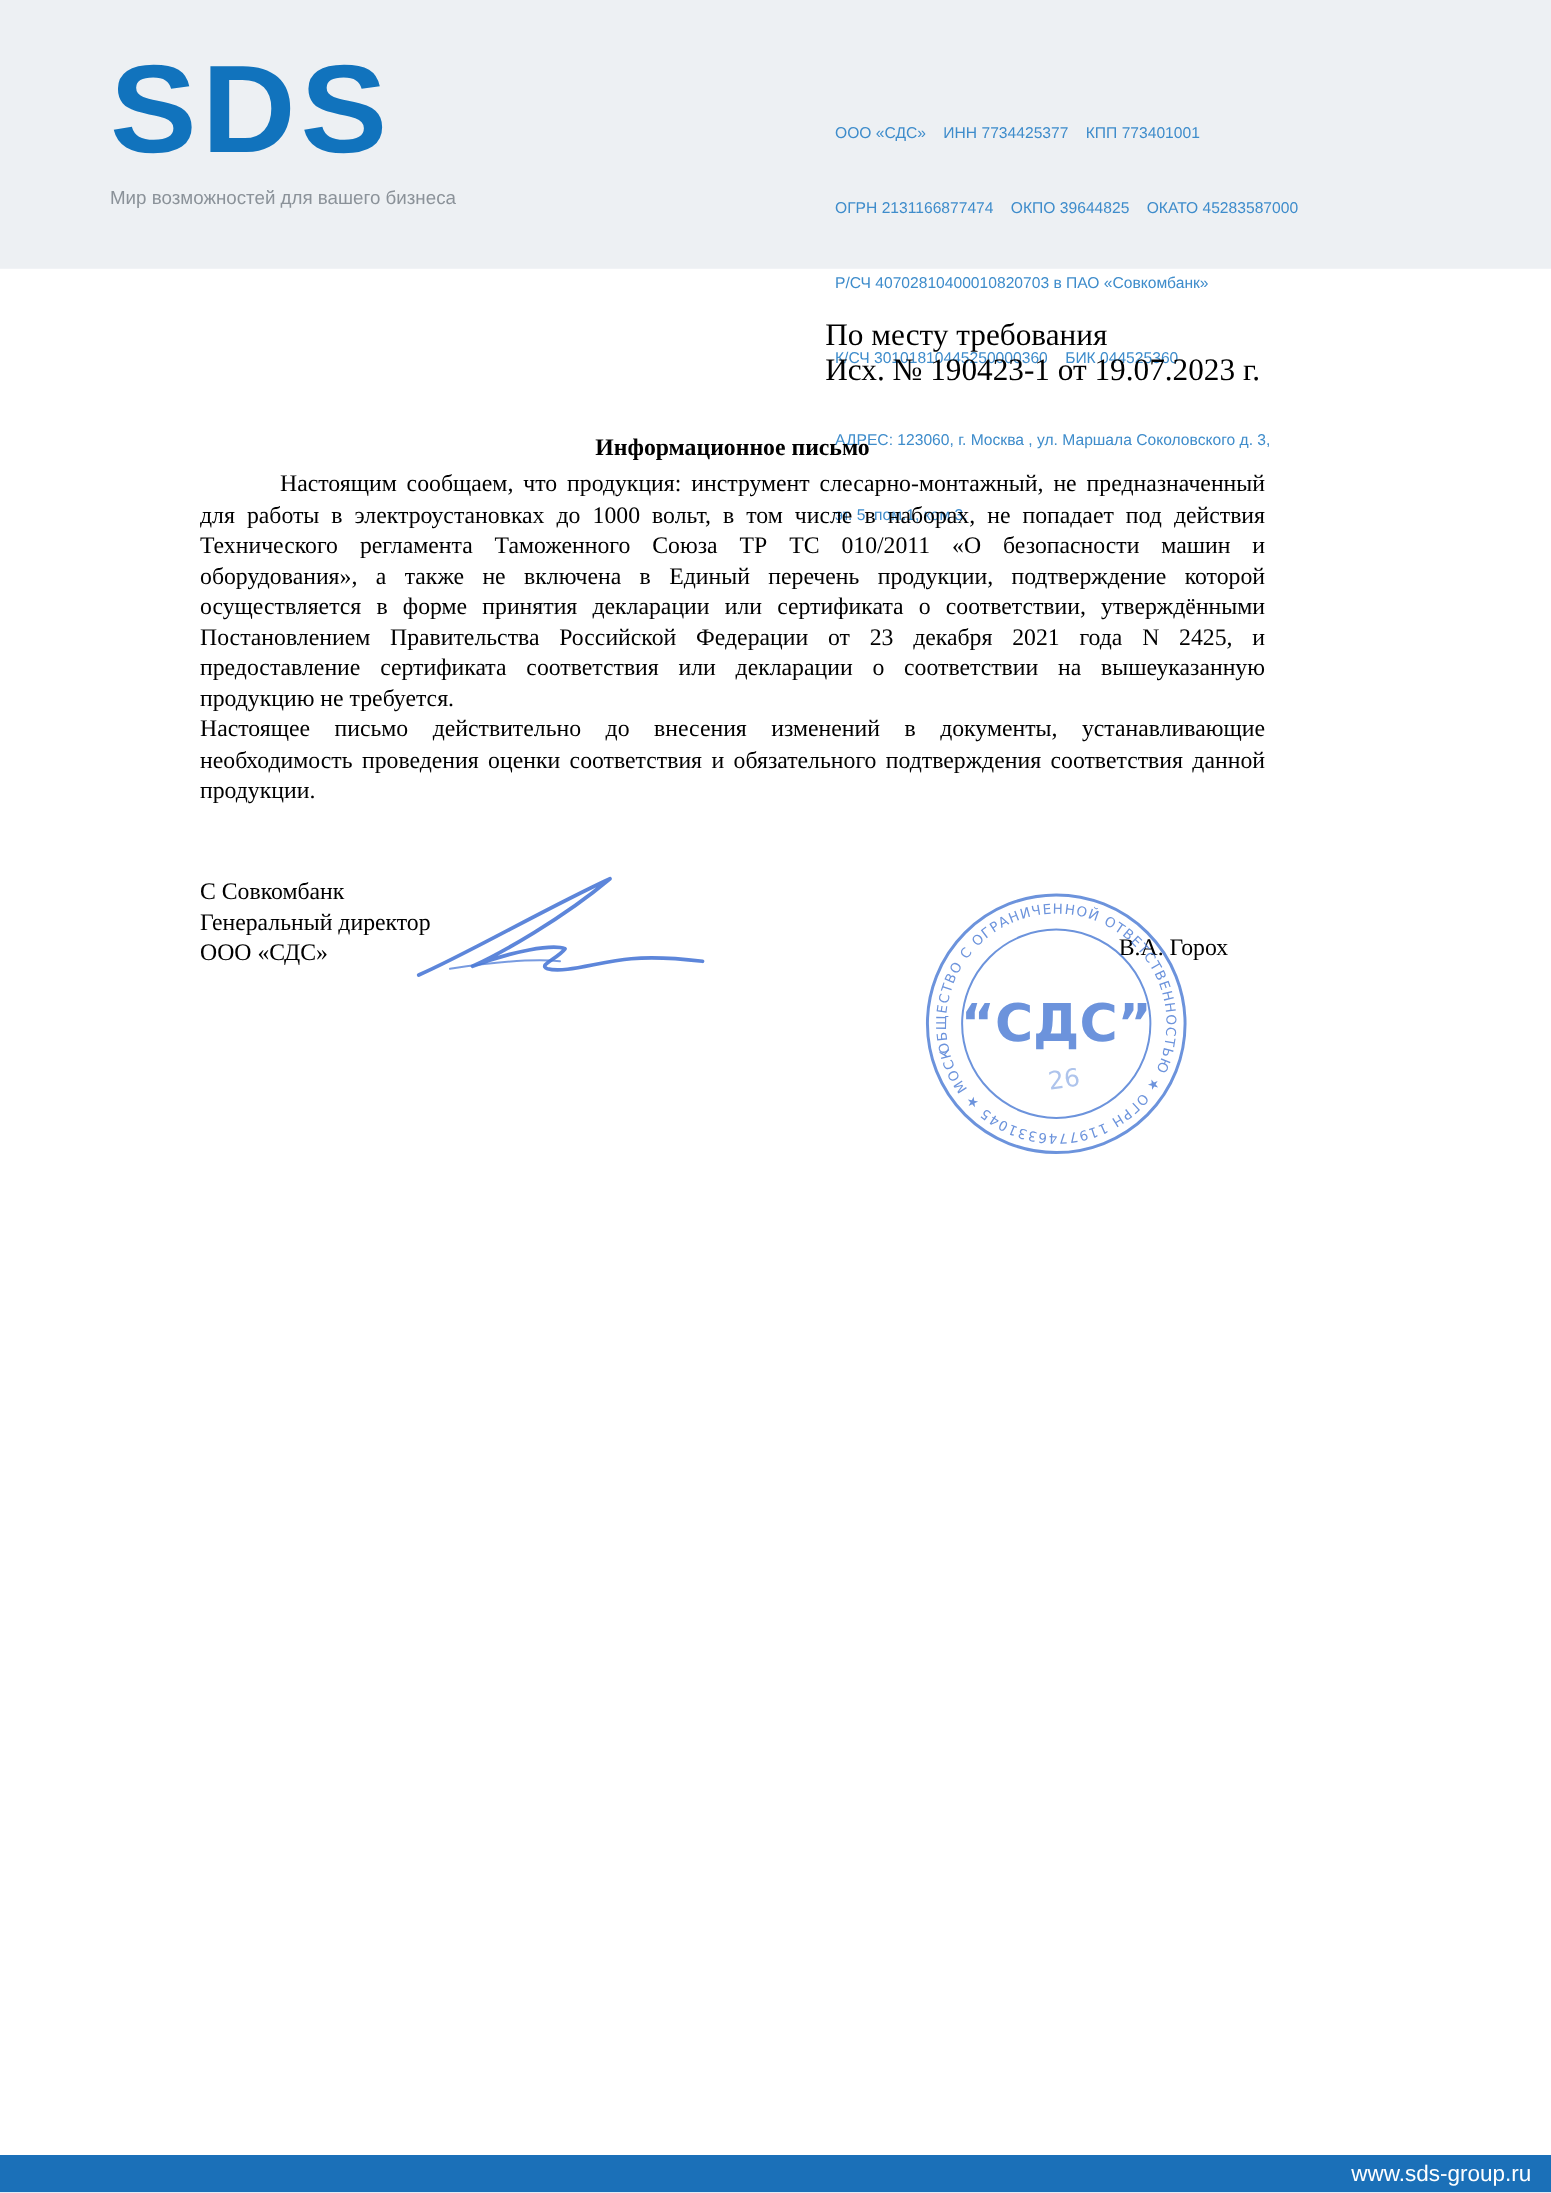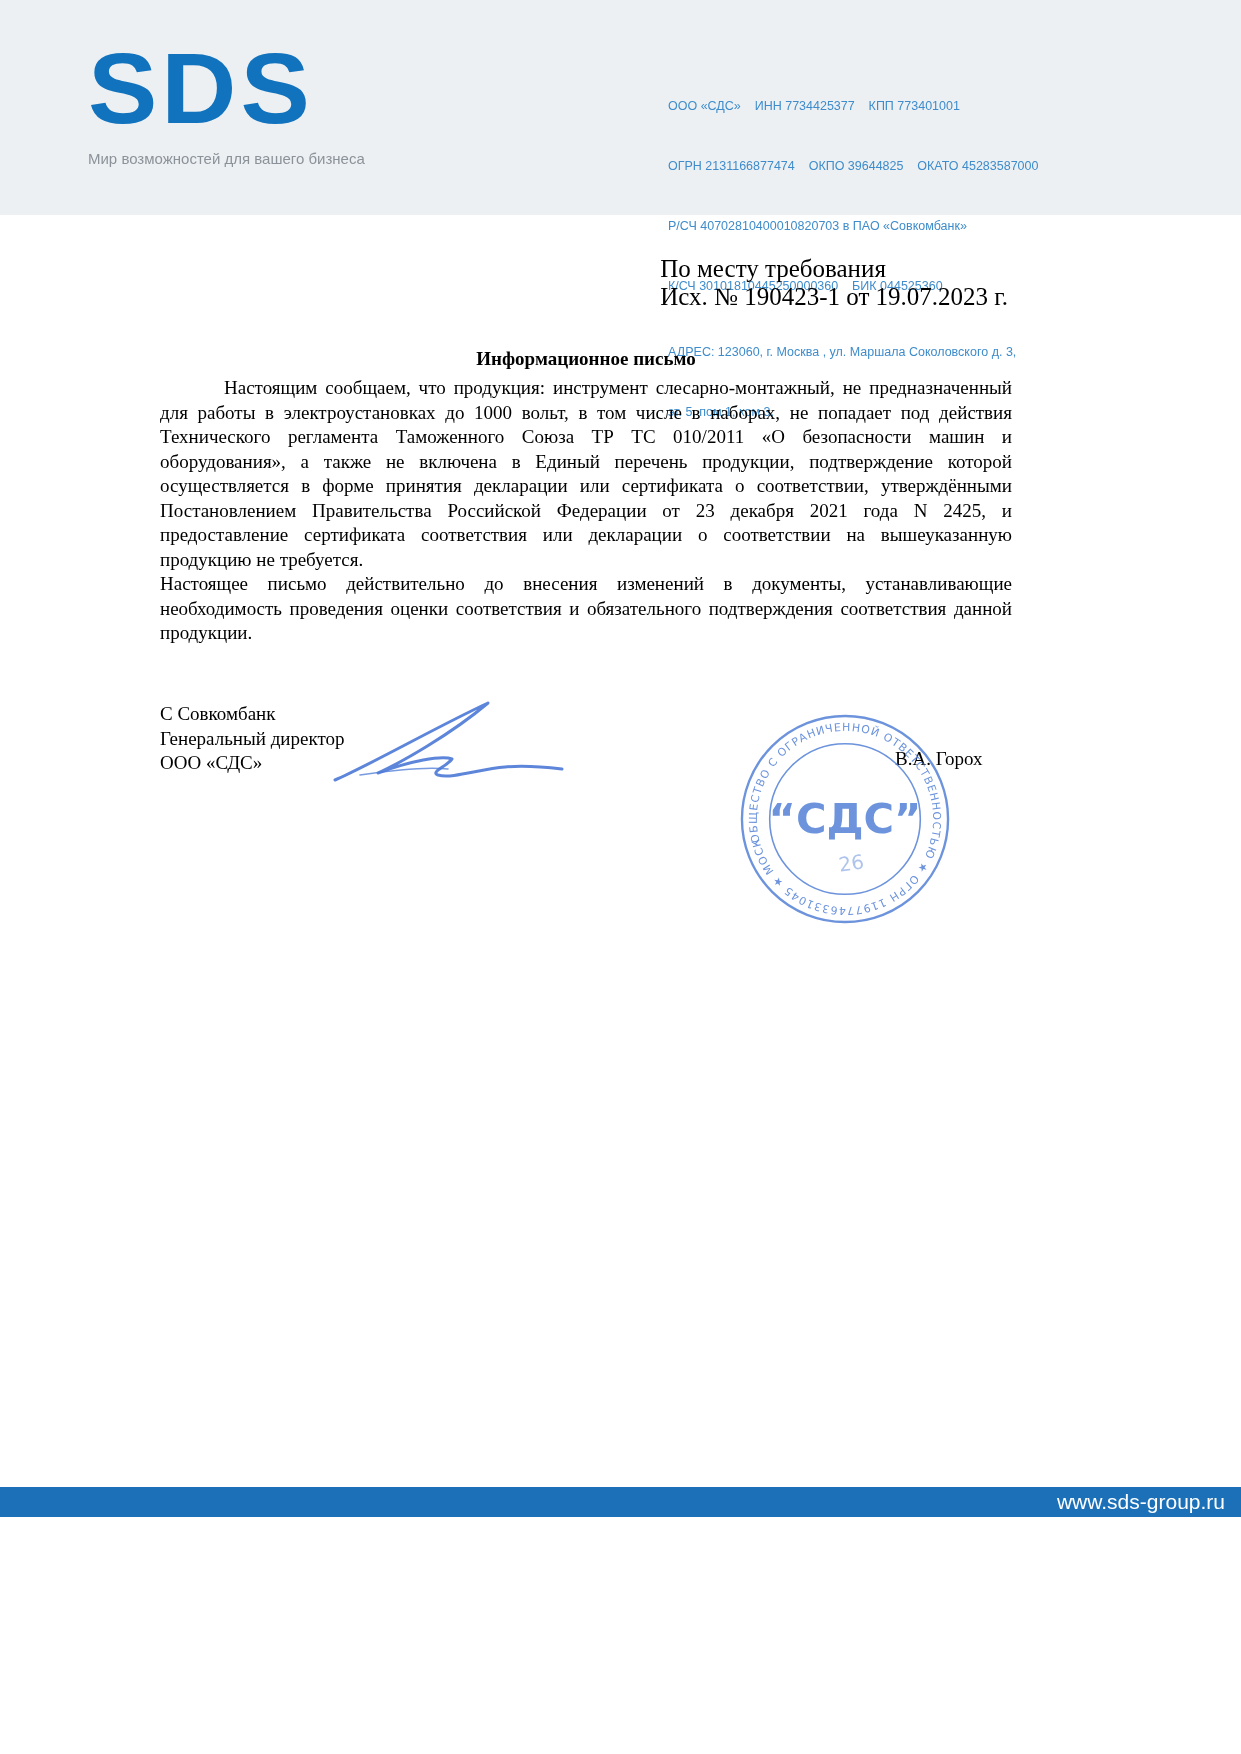--- a/index.html
+++ b/index.html
@@ -1,20 +1,20 @@
 <!DOCTYPE html>
 <html lang="ru"><head>
 <meta charset="utf-8">
 <style>
   * { margin: 0; padding: 0; box-sizing: border-box; }
   html, body { background: #ffffff; }
   .page {
     position: relative;
     width: 1241px;
-    height: 1517px;
+    height: 1754px;
     margin: 0 auto;
     background: #ffffff;
     overflow: hidden;
     font-family: "Liberation Serif", serif;
     color: #000;
   }
 
   
   .letterhead {
     position: absolute;
@@ -119,21 +119,21 @@
 
   
   .footer {
     position: absolute;
     left: 0; bottom: 0;
     width: 100%;
     height: 30px;
     background: #1b70b8;
     color: #ffffff;
     font-family: "Liberation Sans", sans-serif;
-    font-size: 21px;
+    font-size: 18px;
     line-height: 30px;
     text-align: right;
     padding-right: 16px;
   }
 </style>
 </head>
 <body>
 
 <div class="page">
 

